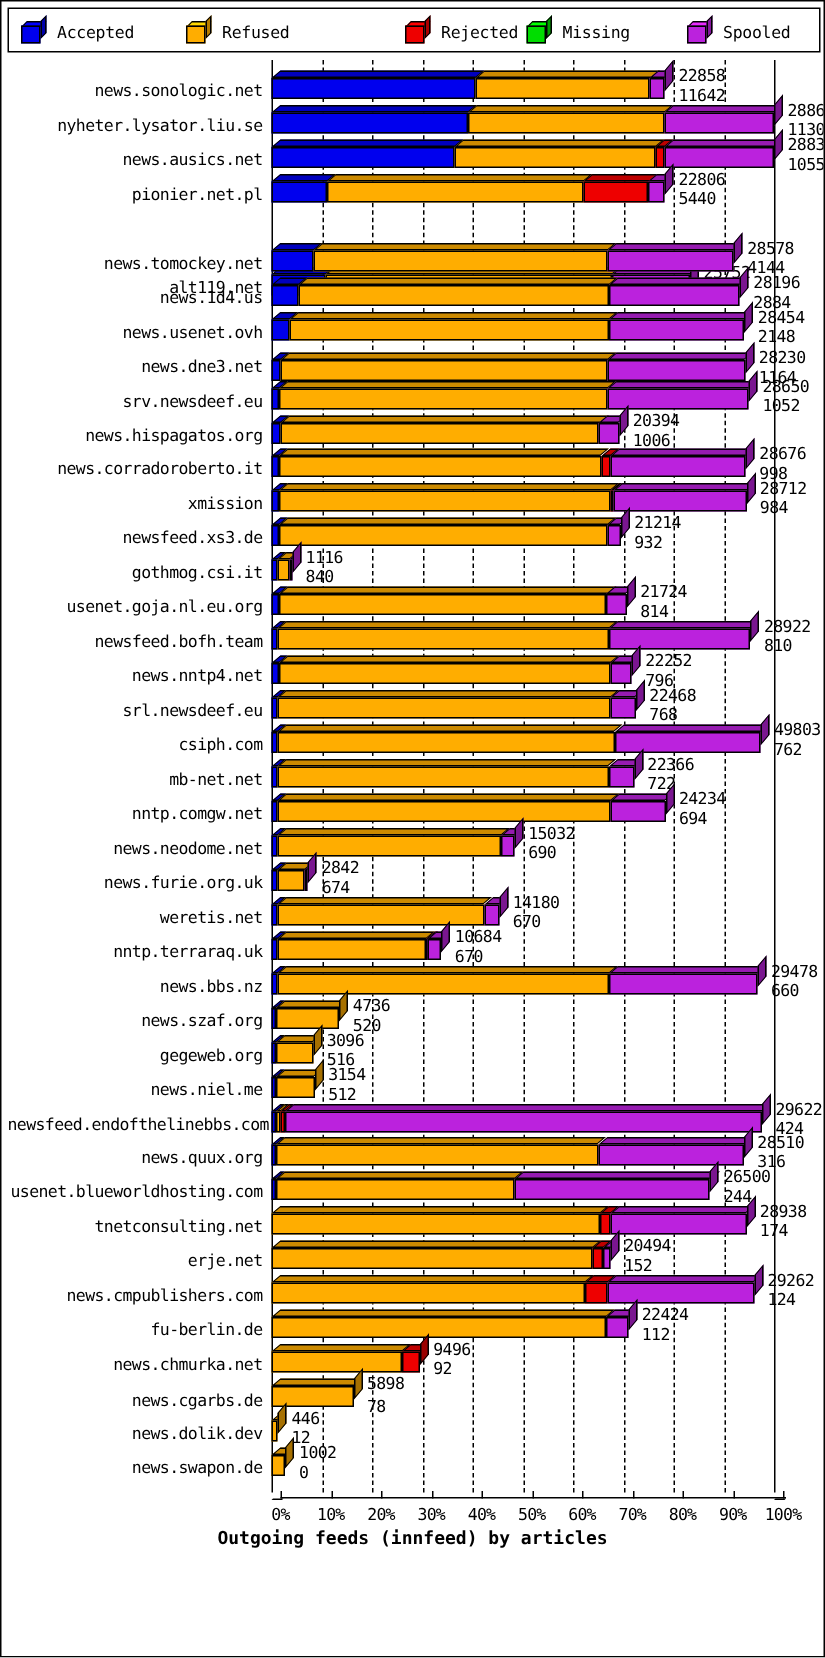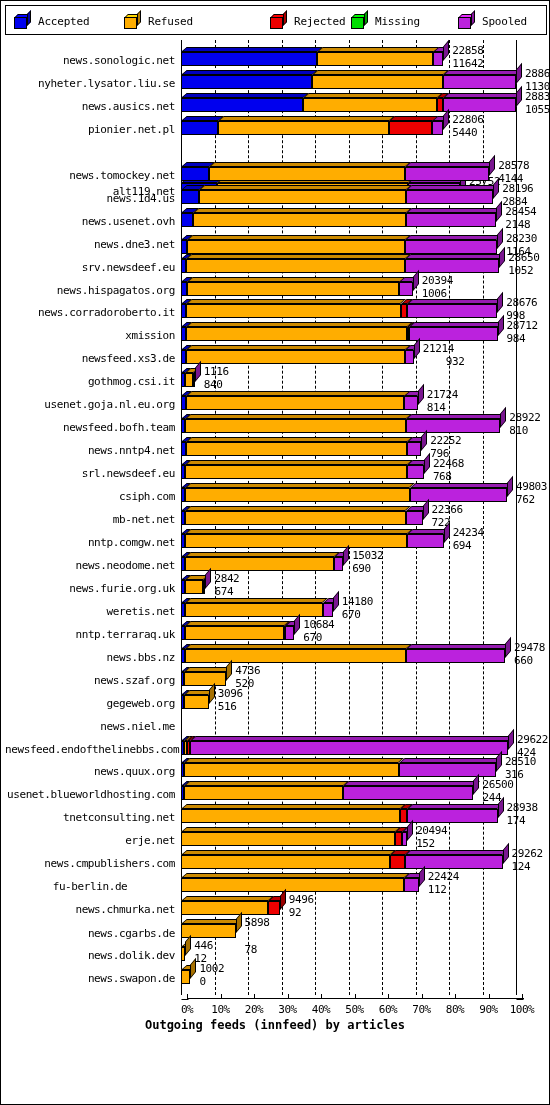--- a/index.html
+++ b/index.html
@@ -331,21 +331,21 @@
         <div class="bar" style="left: 0px; top: 8px; width: 100%;">
           <div class="seg" style="left: 176px; width: 5.025px; background: rgb(0, 0, 238);"></div>
           <div class="segtop" style="left: 176px; top: -5px; width: 5.025px; background: rgb(0, 0, 190);"></div>
           <div class="seg" style="left: 181.025px; width: 219.425px; background: rgb(255, 173, 0);"></div>
           <div class="segtop" style="left: 181.025px; top: -5px; width: 219.425px; background: rgb(204, 138, 0);"></div>
           <div class="seg" style="left: 400.45px; width: 8.375px; background: rgb(187, 34, 221);"></div>
           <div class="segtop" style="left: 400.45px; top: -5px; width: 8.375px; background: rgb(150, 27, 177);"></div>
           <div class="capside" style="left: 408.825px; top: -5px; height: 14px; background: rgb(122, 22, 144);"></div>
           <div class="vals" style="left: 417.825px; top: -7px;">
             <div>21214</div>
-            <div style="margin-top: 2px; margin-left: 23px;">932</div>
+            <div style="margin-top: 2px;">932</div>
           </div>
         </div>
       </div>
       <div class="row" style="top: 327.3px;">
         <div class="rowlabel" style="left: 0px; top: 10px; width: 170px;">gothmog.csi.it</div>
         <div class="bar" style="left: 0px; top: 8px; width: 100%;">
           <div class="seg" style="left: 176px; width: 4.02px; background: rgb(0, 0, 238);"></div>
           <div class="segtop" style="left: 176px; top: -5px; width: 4.02px; background: rgb(0, 0, 190);"></div>
           <div class="seg" style="left: 180.02px; width: 7.705px; background: rgb(255, 173, 0);"></div>
           <div class="segtop" style="left: 180.02px; top: -5px; width: 7.705px; background: rgb(204, 138, 0);"></div>
@@ -575,20 +575,31 @@
           <div class="segtop" style="left: 179.35px; top: -5px; width: 24.455px; background: rgb(204, 138, 0);"></div>
           <div class="capside" style="left: 203.805px; top: -5px; height: 14px; background: rgb(166, 112, 0);"></div>
           <div class="vals" style="left: 212.805px; top: -7px;">
             <div>3096</div>
             <div style="margin-top: 2px;">516</div>
           </div>
         </div>
       </div>
       <div class="row" style="top: 671.55px;">
         <div class="rowlabel" style="left: 0px; top: 10px; width: 170px;">news.niel.me</div>
+        <div class="bar" style="left: 0px; top: 8px; width: 100%;">
+          <div class="seg" style="left: 176px; width: 3.35px; background: rgb(0, 0, 238);"></div>
+          <div class="segtop" style="left: 176px; top: -5px; width: 3.35px; background: rgb(0, 0, 190);"></div>
+          <div class="seg" style="left: 179.35px; width: 25.46px; background: rgb(255, 173, 0);"></div>
+          <div class="segtop" style="left: 179.35px; top: -5px; width: 25.46px; background: rgb(204, 138, 0);"></div>
+          <div class="capside" style="left: 204.81px; top: -5px; height: 14px; background: rgb(166, 112, 0);"></div>
+          <div class="vals" style="left: 213.81px; top: -7px;">
+            <div>3154</div>
+            <div style="margin-top: 2px;">512</div>
+          </div>
+        </div>
       </div>
       <div class="row" style="top: 694.5px;">
         <div class="rowlabel" style="left: 0px; top: 10px; width: 170px;">newsfeed.endofthelinebbs.com</div>
         <div class="bar" style="left: 0px; top: 8px; width: 100%;">
           <div class="seg" style="left: 176px; width: 3.35px; background: rgb(0, 0, 238);"></div>
           <div class="segtop" style="left: 176px; top: -5px; width: 3.35px; background: rgb(0, 0, 190);"></div>
           <div class="seg" style="left: 179.35px; width: 2.68px; background: rgb(255, 173, 0);"></div>
           <div class="segtop" style="left: 179.35px; top: -5px; width: 2.68px; background: rgb(204, 138, 0);"></div>
           <div class="seg" style="left: 182.03px; width: 2.68px; background: rgb(238, 0, 0);"></div>
           <div class="segtop" style="left: 182.03px; top: -5px; width: 2.68px; background: rgb(190, 0, 0);"></div>
@@ -675,21 +686,21 @@
           <div class="seg" style="left: 400.45px; width: 97.15px; background: rgb(187, 34, 221);"></div>
           <div class="segtop" style="left: 400.45px; top: -5px; width: 97.15px; background: rgb(150, 27, 177);"></div>
           <div class="capside" style="left: 497.6px; top: -5px; height: 14px; background: rgb(122, 22, 144);"></div>
           <div class="vals" style="left: 506.6px; top: -7px;">
             <div>29262</div>
             <div style="margin-top: 2px;">124</div>
           </div>
         </div>
       </div>
       <div class="row" style="top: 832.2px;">
-        <div class="rowlabel" style="left: 0px; top: 10px; width: 170px; text-align: center;">fu-berlin.de</div>
+        <div class="rowlabel" style="left: 0px; top: 10px; width: 170px;">fu-berlin.de</div>
         <div class="bar" style="left: 0px; top: 8px; width: 100%;">
           <div class="seg" style="left: 176px; width: 222.775px; background: rgb(255, 173, 0);"></div>
           <div class="segtop" style="left: 176px; top: -5px; width: 222.775px; background: rgb(204, 138, 0);"></div>
           <div class="seg" style="left: 398.775px; width: 15.075px; background: rgb(187, 34, 221);"></div>
           <div class="segtop" style="left: 398.775px; top: -5px; width: 15.075px; background: rgb(150, 27, 177);"></div>
           <div class="capside" style="left: 413.85px; top: -5px; height: 14px; background: rgb(122, 22, 144);"></div>
           <div class="vals" style="left: 422.85px; top: -7px;">
             <div>22424</div>
             <div style="margin-top: 2px;">112</div>
           </div>
@@ -710,21 +721,21 @@
         </div>
       </div>
       <div class="row" style="top: 878.1px;">
         <div class="rowlabel" style="left: 0px; top: 11px; width: 170px;">news.cgarbs.de</div>
         <div class="bar" style="left: 0px; top: 8px; width: 100%;">
           <div class="seg" style="left: 176px; width: 54.605px; background: rgb(255, 173, 0);"></div>
           <div class="segtop" style="left: 176px; top: -5px; width: 54.605px; background: rgb(204, 138, 0);"></div>
           <div class="capside" style="left: 230.605px; top: -5px; height: 14px; background: rgb(166, 112, 0);"></div>
           <div class="vals" style="left: 239.605px; top: -7px;">
             <div>5898</div>
-            <div style="margin-top: 16px;">78</div>
+            <div style="margin-top: 4px;">78</div>
           </div>
         </div>
       </div>
       <div class="row" style="top: 901.05px;">
         <div class="rowlabel" style="left: 0px; top: 10px; width: 170px;">news.dolik.dev</div>
         <div class="bar" style="left: 0px; top: 8px; width: 100%;">
           <div class="seg" style="left: 176px; width: 4.355px; background: rgb(255, 173, 0);"></div>
           <div class="segtop" style="left: 176px; top: -5px; width: 4.355px; background: rgb(204, 138, 0);"></div>
           <div class="capside" style="left: 180.355px; top: -5px; height: 14px; background: rgb(166, 112, 0);"></div>
           <div class="vals" style="left: 189.355px; top: -7px;">

